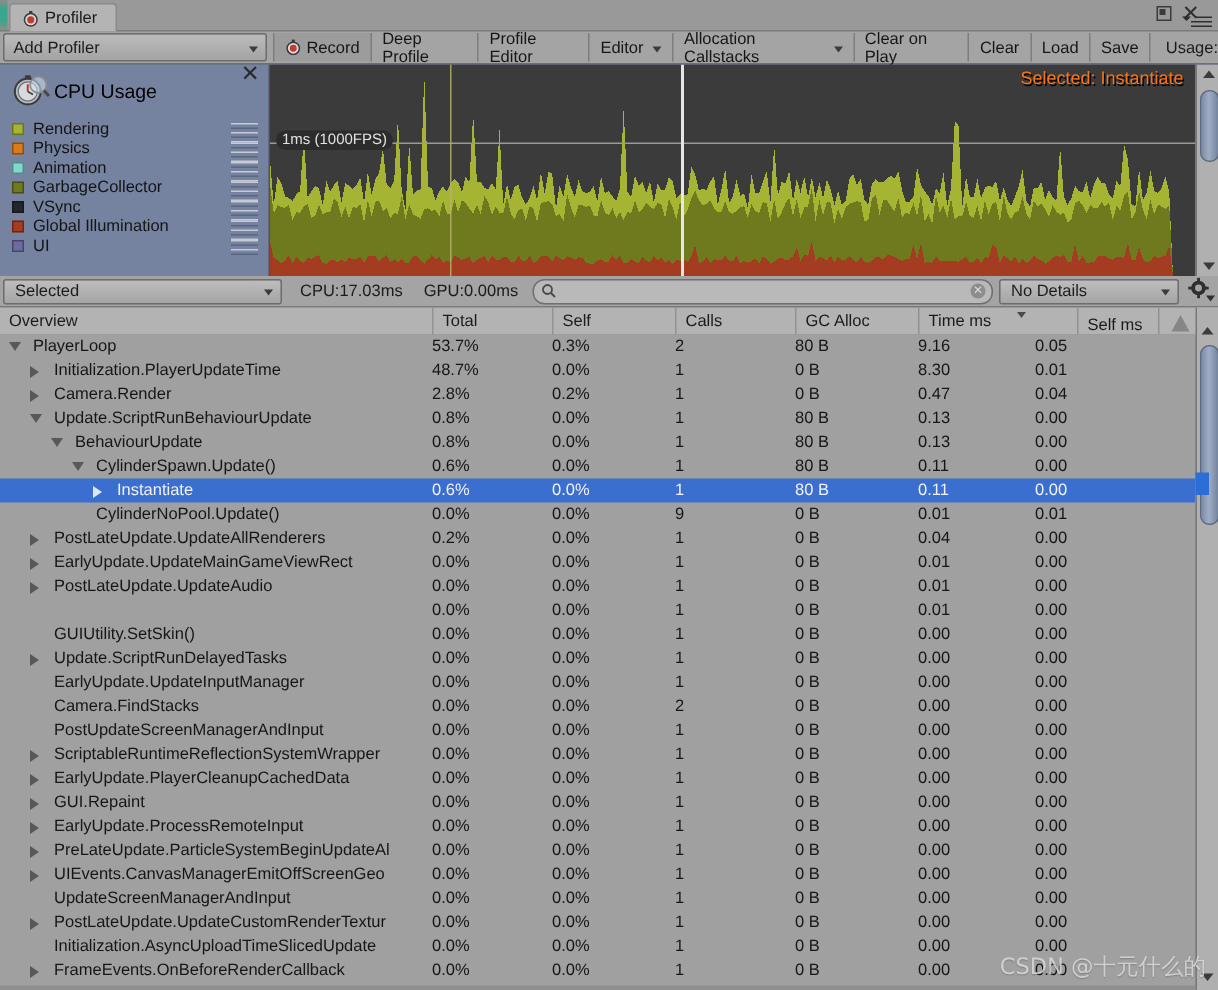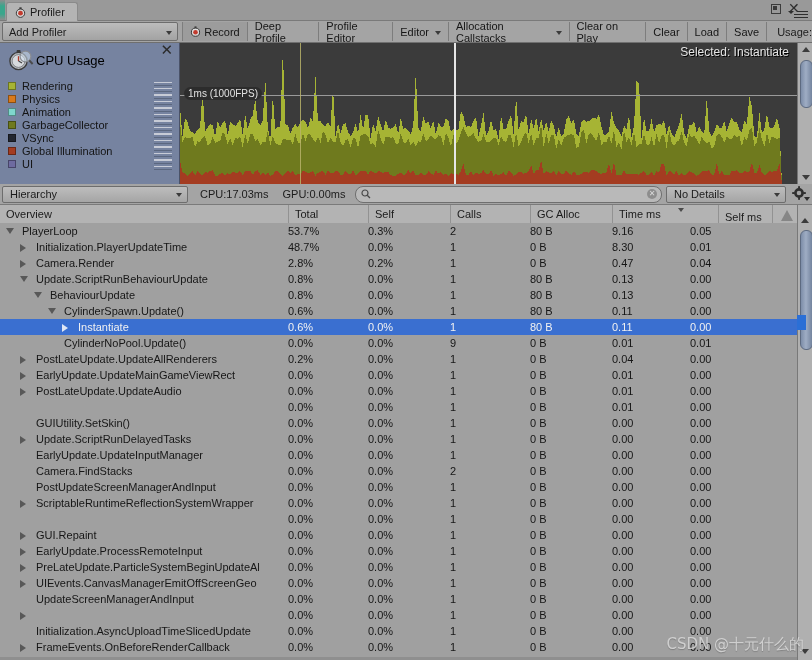--- a/index.html
+++ b/index.html
@@ -148,21 +148,21 @@
   .legend-grip i { display:block; height:1px; background:#5b677f; margin-bottom:2px; }
   .legend-grip i:nth-child(odd){ background:#c7cbd6;}
 
   .graph-canvas {
     position: absolute; left: 180px; top: 0; width: 617px; height: 141px;
     background: #3b3b3b;
     overflow: hidden;
   }
   .selected-label {
     position: absolute; right: 8px; top: 2px;
-    color: #e5e5e5; font-size: 12px;
+    color: #f97316; font-size: 12px;
     text-shadow: 1px 1px 0 #000;
     z-index: 6;
   }
   .ms-line {
     position:absolute; left:0; right:0; top:52px; height:1px; background:#9a9a9a; z-index:4;
   }
   .ms-tag {
     position:absolute; left:4px; top:44px; z-index:5;
     background:#2c2c2c; color:#e2e2e2; font-size:10px;
     padding:1px 4px; border-radius:7px;
@@ -515,21 +515,21 @@
       </div>
     <div class="gs-thumb"></div>
     <div class="gs-arrow down">
         <span class="t"></span>
       </div>
   </div>
 </div>
 
 <div class="subtoolbar">
   <div class="hier-select">
-    <span>Hierarchy</span>
+    <span>Selected</span>
     <span class="caret"></span>
   </div>
   <div class="cpu-stat">CPU:17.03ms</div>
   <div class="gpu-stat">GPU:0.00ms</div>
   <div class="search-wrap">
     <span class="mag">
       <svg width="10" height="10" viewBox="0 0 10 10">
         <circle cx="4" cy="4" r="3" fill="none" stroke="#4a4a4a" stroke-width="1.2"></circle>
         <line x1="6.2" y1="6.2" x2="9" y2="9" stroke="#4a4a4a" stroke-width="1.3"></line>
       </svg>
@@ -742,20 +742,21 @@
     <div class="row">
       <div class="cell name" style="left: 20px; width: 266px;"><span class="arrow-tog closed" style="left: 0px;"></span><span style="margin-left: 12px; display: inline-block;">ScriptableRuntimeReflectionSystemWrapper</span></div>
       <div class="cell c-total">0.0%</div>
       <div class="cell c-self">0.0%</div>
       <div class="cell c-calls">1</div>
       <div class="cell c-gc">0 B</div>
       <div class="cell c-time">0.00</div>
       <div class="cell c-selfms">0.00</div>
     </div>
     <div class="row">
+      <div class="cell name" style="left: 20px; width: 266px;"><span class="arrow-tog closed" style="left: 0px;"></span><span style="margin-left: 12px; display: inline-block;">EarlyUpdate.PlayerCleanupCachedData</span></div>
       <div class="cell c-total">0.0%</div>
       <div class="cell c-self">0.0%</div>
       <div class="cell c-calls">1</div>
       <div class="cell c-gc">0 B</div>
       <div class="cell c-time">0.00</div>
       <div class="cell c-selfms">0.00</div>
     </div>
     <div class="row">
       <div class="cell name" style="left: 20px; width: 266px;"><span class="arrow-tog closed" style="left: 0px;"></span><span style="margin-left: 12px; display: inline-block;">GUI.Repaint</span></div>
       <div class="cell c-total">0.0%</div>
@@ -795,21 +796,21 @@
     <div class="row">
       <div class="cell name" style="left: 20px; width: 266px;"><span style="margin-left: 12px; display: inline-block;">UpdateScreenManagerAndInput</span></div>
       <div class="cell c-total">0.0%</div>
       <div class="cell c-self">0.0%</div>
       <div class="cell c-calls">1</div>
       <div class="cell c-gc">0 B</div>
       <div class="cell c-time">0.00</div>
       <div class="cell c-selfms">0.00</div>
     </div>
     <div class="row">
-      <div class="cell name" style="left: 20px; width: 266px;"><span class="arrow-tog closed" style="left: 0px;"></span></div>
+      <div class="cell name" style="left: 20px; width: 266px;"><span class="arrow-tog closed" style="left: 0px;"></span><span style="margin-left: 12px; display: inline-block;">PostLateUpdate.UpdateCustomRenderTextur</span></div>
       <div class="cell c-total">0.0%</div>
       <div class="cell c-self">0.0%</div>
       <div class="cell c-calls">1</div>
       <div class="cell c-gc">0 B</div>
       <div class="cell c-time">0.00</div>
       <div class="cell c-selfms">0.00</div>
     </div>
     <div class="row">
       <div class="cell name" style="left: 20px; width: 266px;"><span style="margin-left: 12px; display: inline-block;">Initialization.AsyncUploadTimeSlicedUpdate</span></div>
       <div class="cell c-total">0.0%</div>

